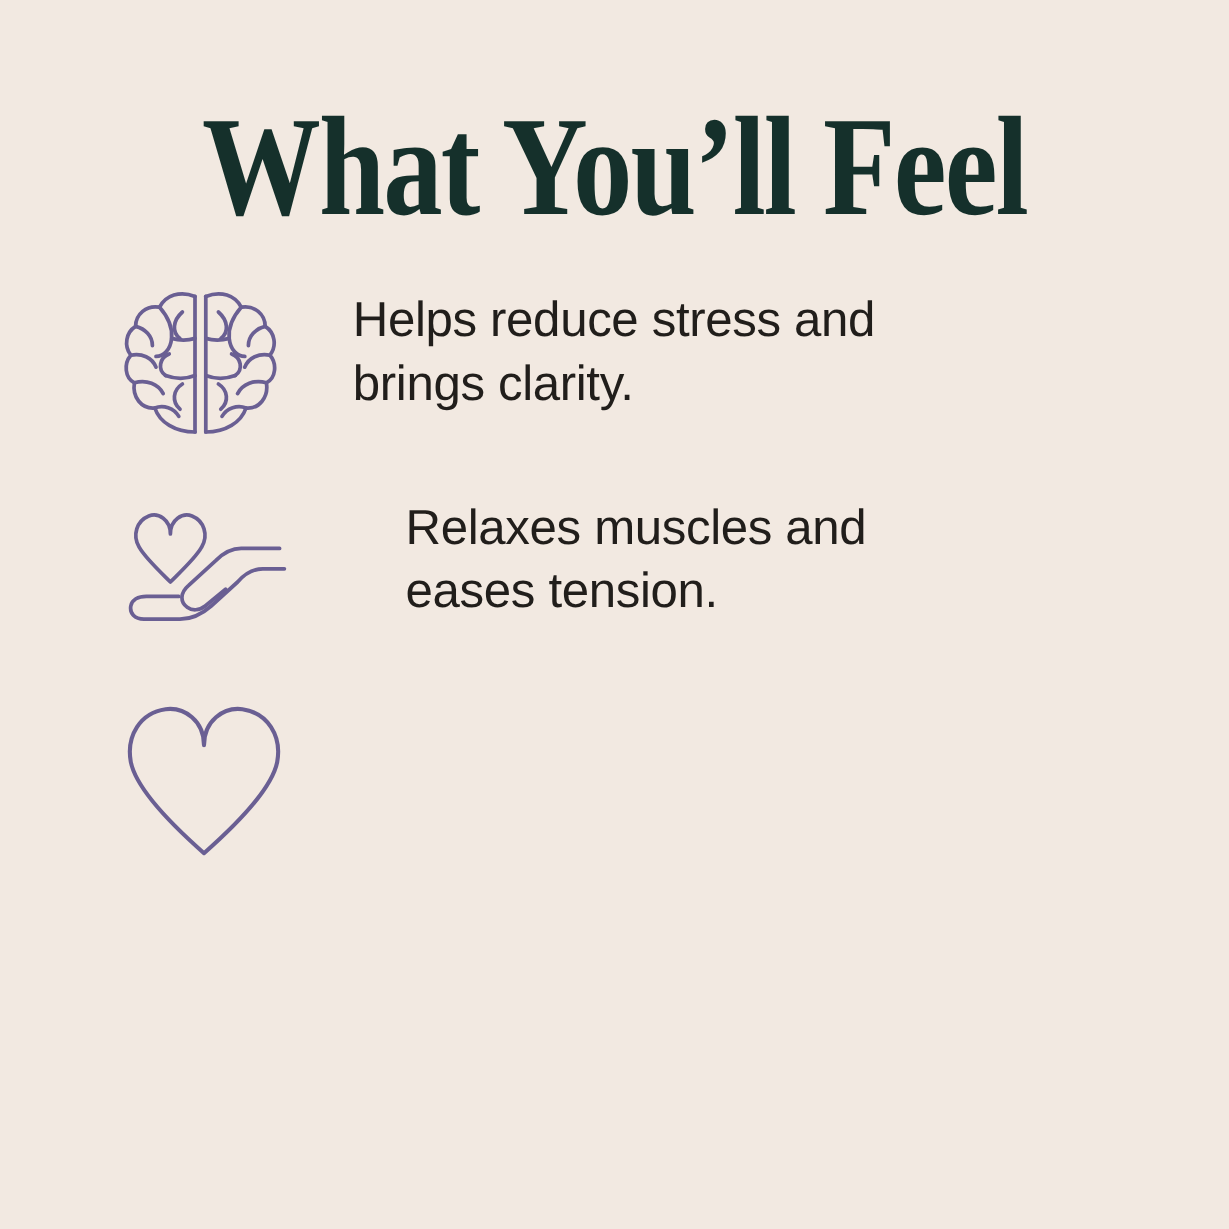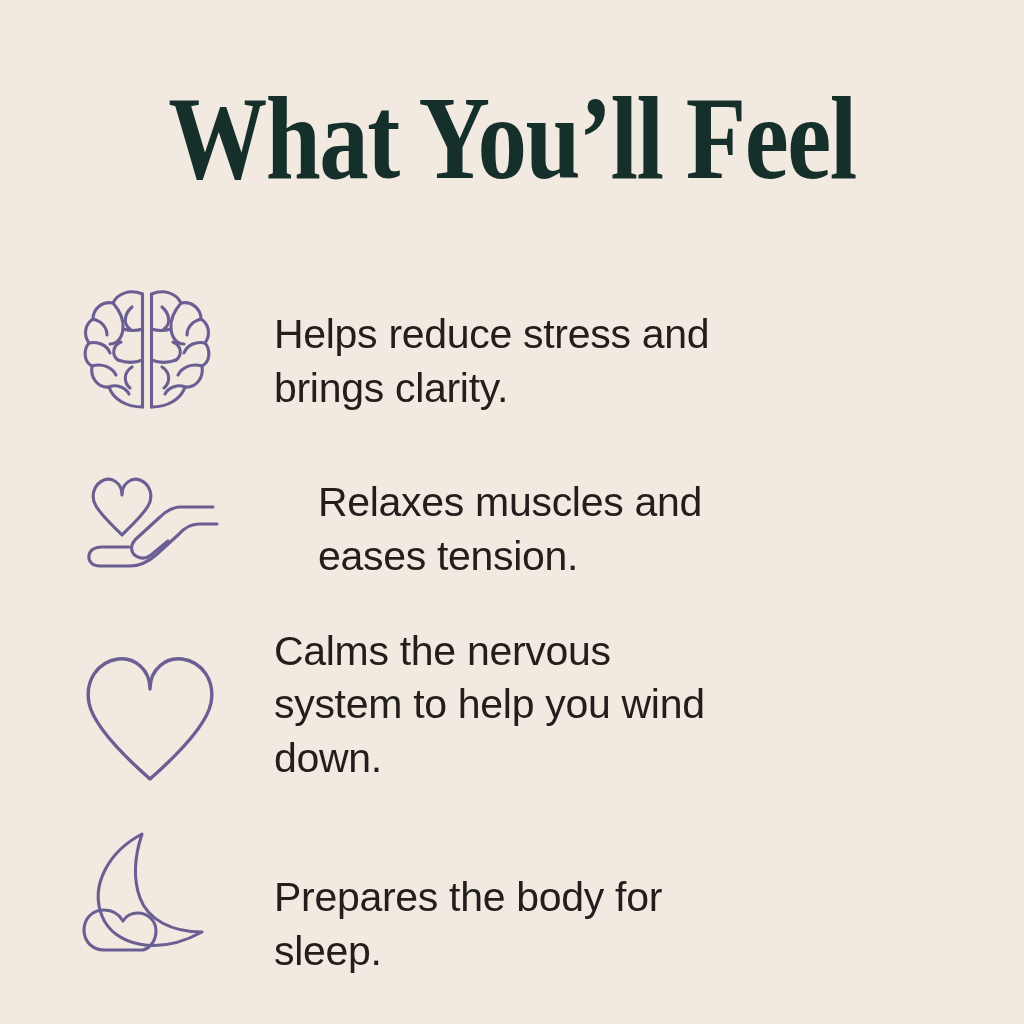--- a/index.html
+++ b/index.html
@@ -41,24 +41,24 @@
 
   
   .features {
     position: absolute;
     left: 0;
     top: 240px;
     width: 1024px;
   }
   .feature-row {
     display: flex;
-    align-items: flex-end;
+    align-items: flex-start;
     width: 1024px;
     box-sizing: border-box;
-    padding-left: 80px;
+    padding-left: 100px;
   }
   .feature-icon {
     flex: 0 0 150px;
     width: 150px;
     display: flex;
     align-items: center;
     justify-content: flex-start;
   }
   .feature-icon svg {
     display: block;
@@ -173,40 +173,17 @@
         <svg width="140" height="132" viewBox="0 0 140 132" fill="none" stroke="#6a5f93" stroke-width="3.4" stroke-linecap="round" stroke-linejoin="round">
           <path d="M70 36
                    C 70 16, 54 4, 38 6
                    C 17 9, 5 28, 9 50
                    C 13 70, 36 96, 70 126
                    C 104 96, 127 70, 131 50
                    C 135 28, 123 9, 102 6
                    C 86 4, 70 16, 70 36 Z"></path>
         </svg>
       </div>
-      <div class="feature-text">Calms the nervous system to help you wind down.</div>
     </div>
 
-    <div class="feature-row row-moon">
-      <div class="feature-icon">
-        <svg width="140" height="132" viewBox="0 0 140 132" fill="none" stroke="#6a5f93" stroke-width="3.1" stroke-linecap="round" stroke-linejoin="round">
-
-          <path d="M62 6
-                   C 28 24, 10 58, 22 88
-                   C 34 118, 78 128, 122 104
-                   C 92 104, 68 92, 60 70
-                   C 52 48, 56 24, 62 6 Z"></path>
-
-          <path d="M63 122
-                   L 24 122
-                   C 12 122, 4 113, 4 102
-                   C 4 90, 13 82, 24 82
-                   C 32 82, 39 86, 43 93
-                   C 46 88, 52 85, 58 85
-                   C 68 85, 76 93, 76 103
-                   C 76 113, 70 120, 63 122 Z"></path>
-        </svg>
-      </div>
-      <div class="feature-text">Prepares the body for sleep.</div>
-    </div>
 
   </div>
 </div>
 
 </body></html>

